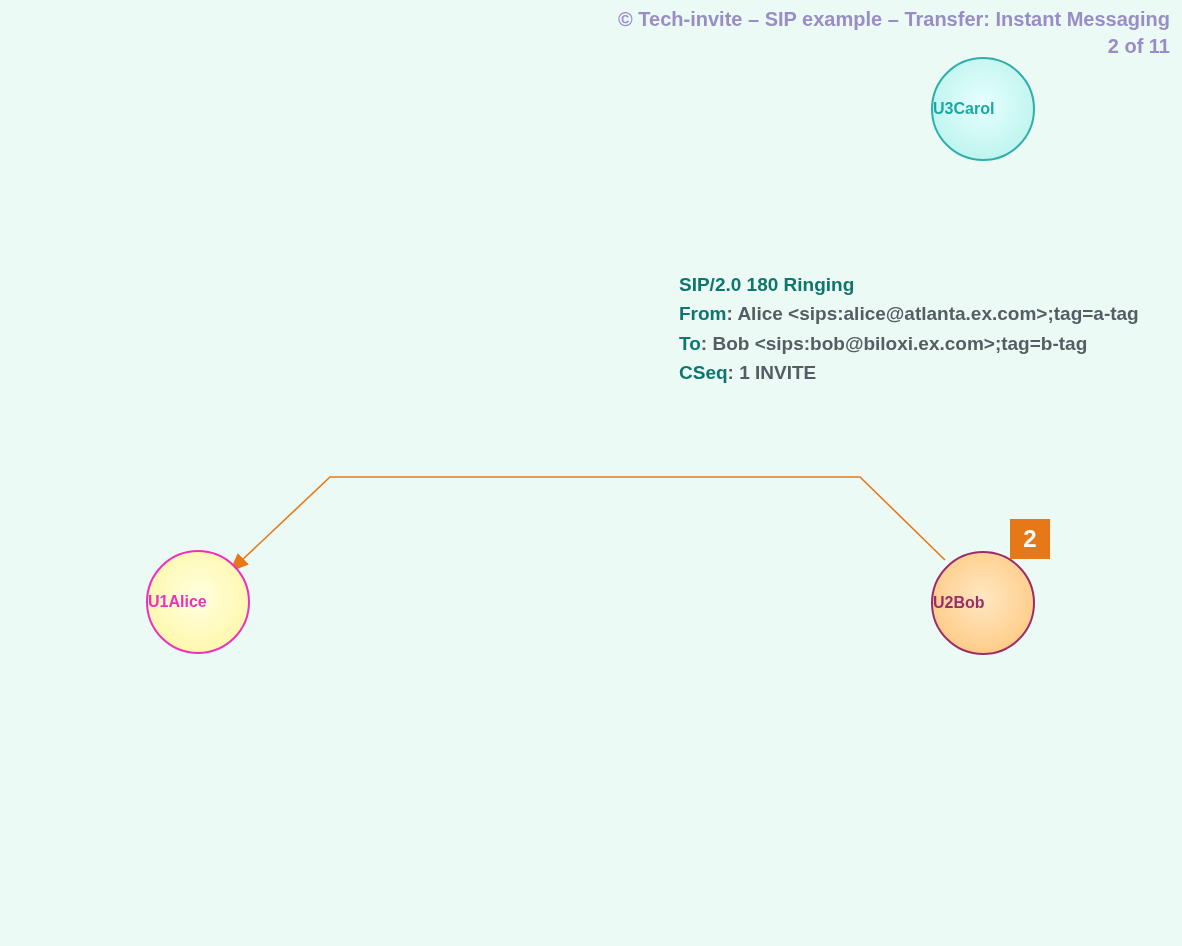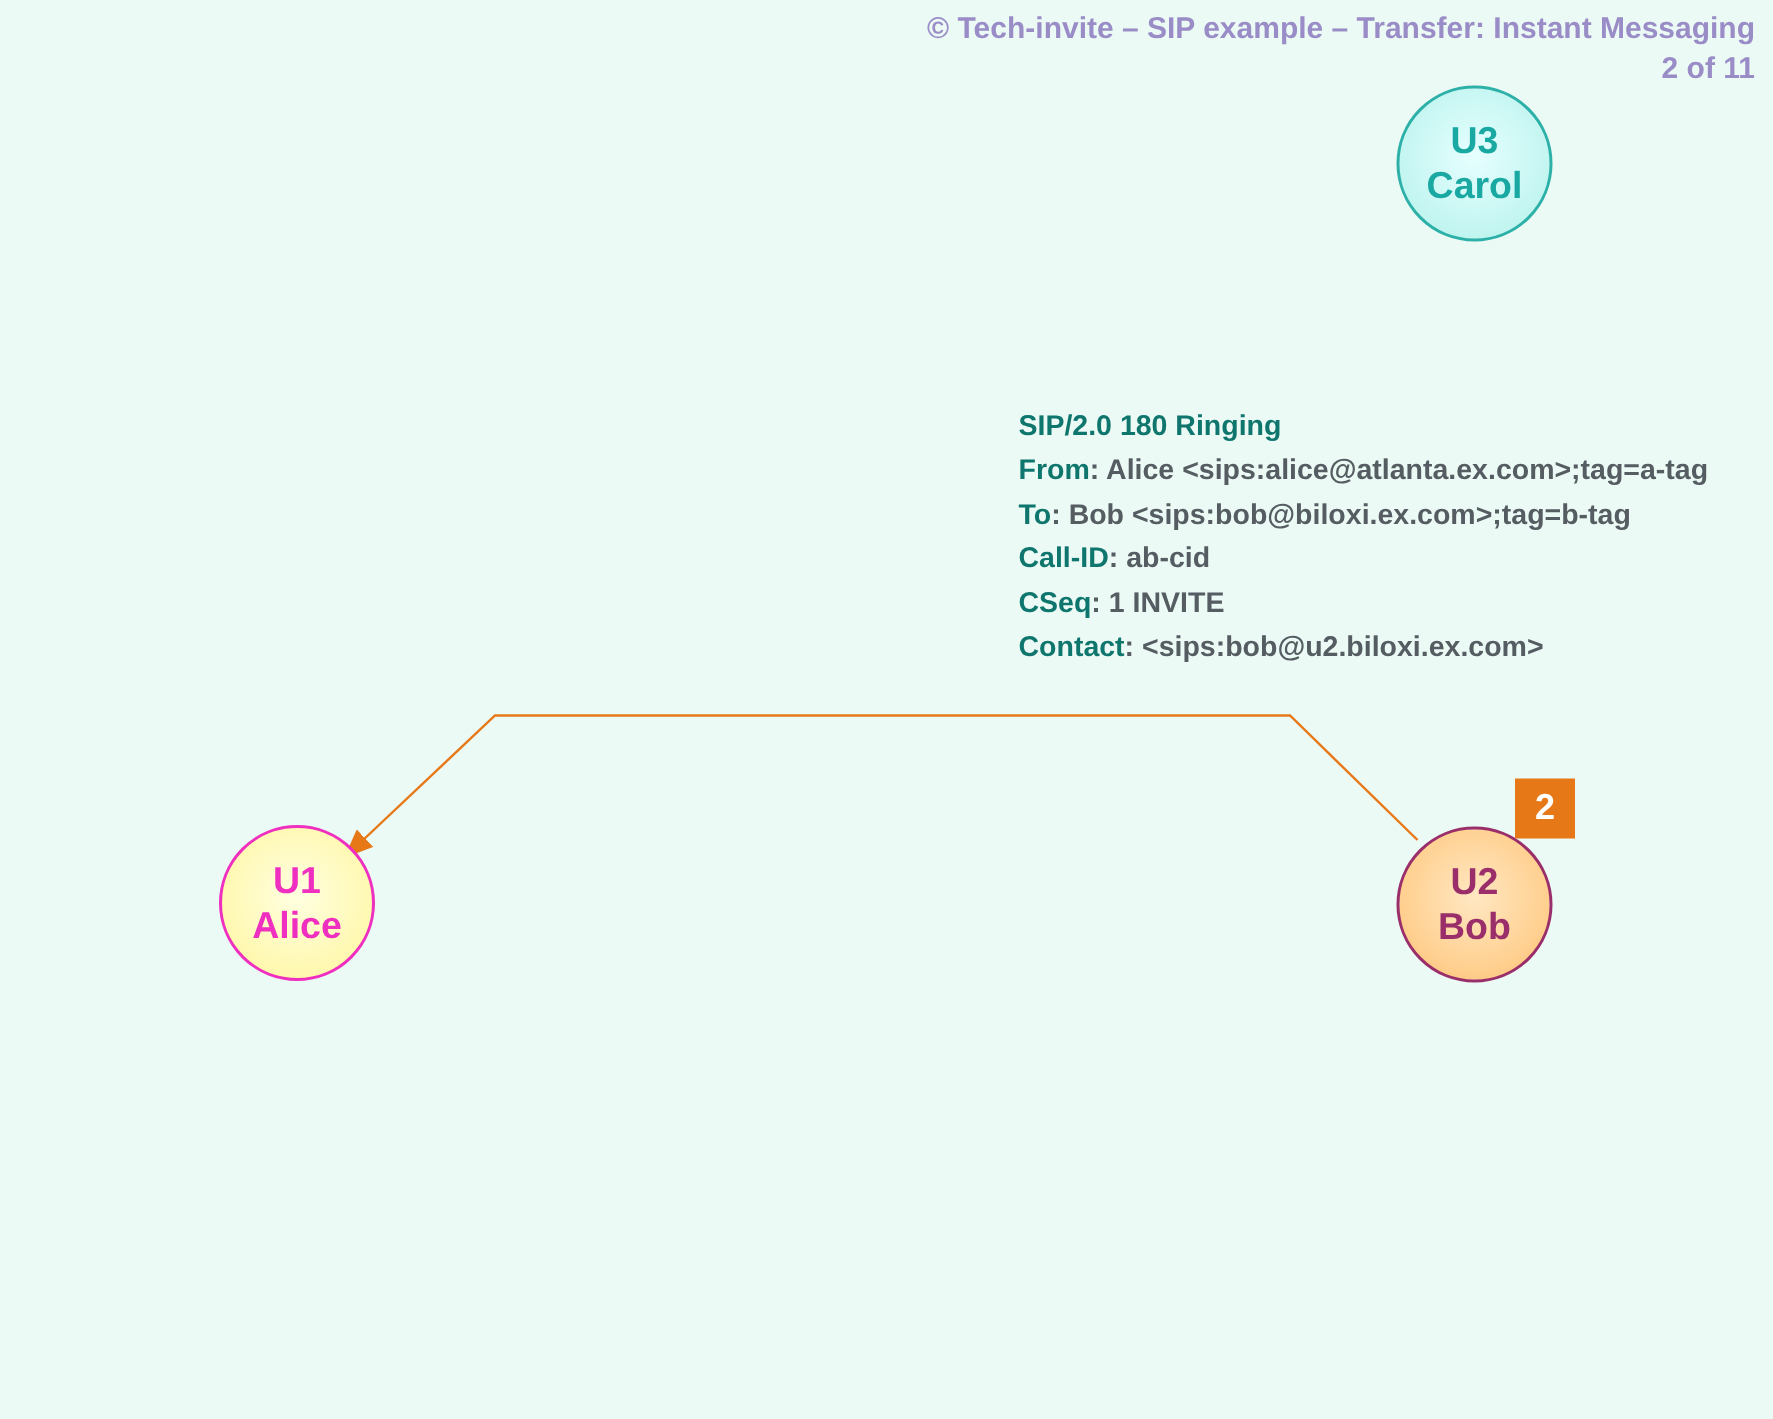--- a/index.html
+++ b/index.html
@@ -22,25 +22,24 @@
     font-size: 20px;
     line-height: 1.35;
   }
   .header .page-num { display: block; }
   .node {
     position: absolute;
     width: 104px;
     height: 104px;
     border-radius: 50%;
     display: flex;
-    flex-direction: column;
+    flex-direction: row;
     align-items: center;
-    justify-content: center;
     font-weight: bold;
-    font-size: 25px;
+    font-size: 16px;
     line-height: 1.2;
     text-align: center;
     box-sizing: border-box;
   }
   .node .line1, .node .line2 { display: block; }
   .node-carol {
     left: 931px;
     top: 57px;
     background: radial-gradient(circle at 50% 45%, #e6ffff 0%, #c2f5f0 70%, #a8ece6 100%);
     border: 2px solid #2cb0a8;
@@ -128,16 +127,14 @@
 </div>
 
 <div class="step-badge">
   <span>2</span>
 </div>
 
 <div class="msg-block">
   <div class="status-line">SIP/2.0 180 Ringing</div>
   <div><span class="hdr-name">From</span><span class="hdr-val">: Alice &lt;sips:alice@atlanta.ex.com&gt;;tag=a-tag</span></div>
   <div><span class="hdr-name">To</span><span class="hdr-val">: Bob &lt;sips:bob@biloxi.ex.com&gt;;tag=b-tag</span></div>
-  <div><span class="hdr-name">Call-ID</span><span class="hdr-val">: ab-cid</span></div>
   <div><span class="hdr-name">CSeq</span><span class="hdr-val">: 1 INVITE</span></div>
-  <div><span class="hdr-name">Contact</span><span class="hdr-val">: &lt;sips:bob@u2.biloxi.ex.com&gt;</span></div>
 </div>
 
 </body></html>

